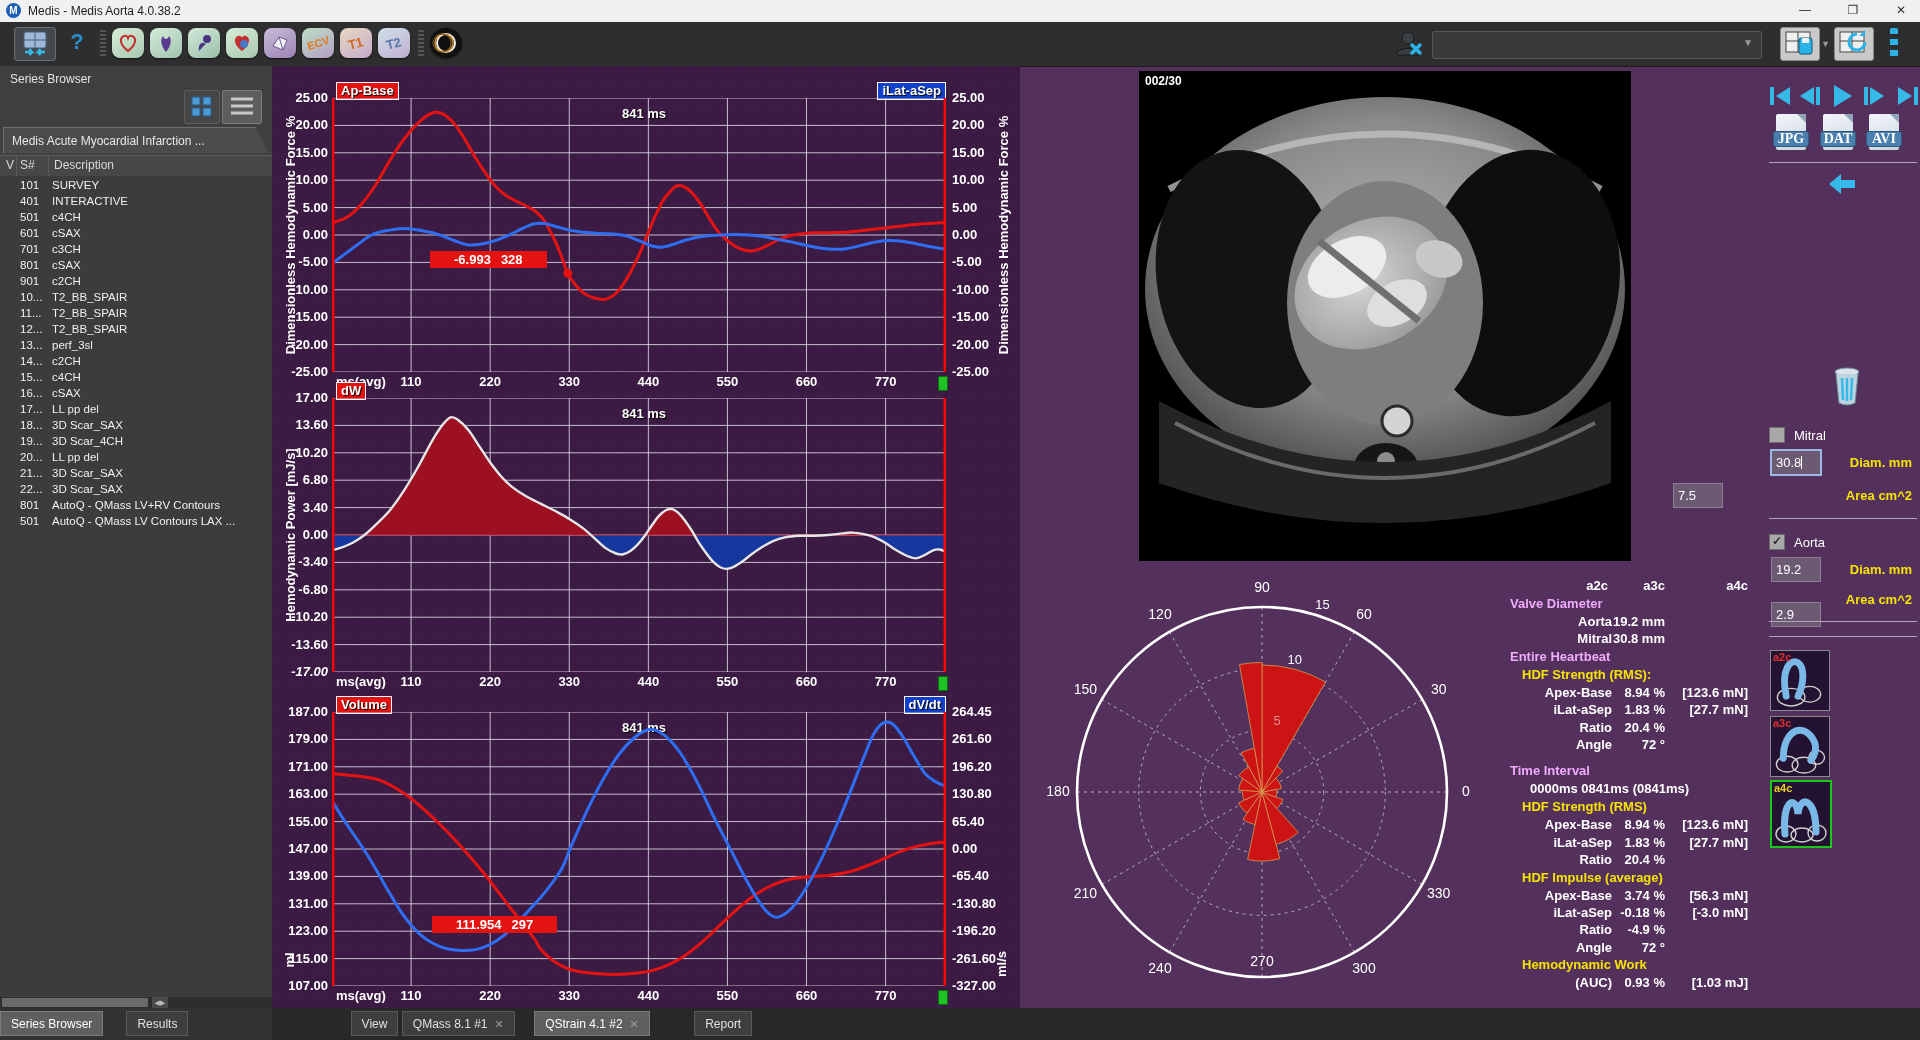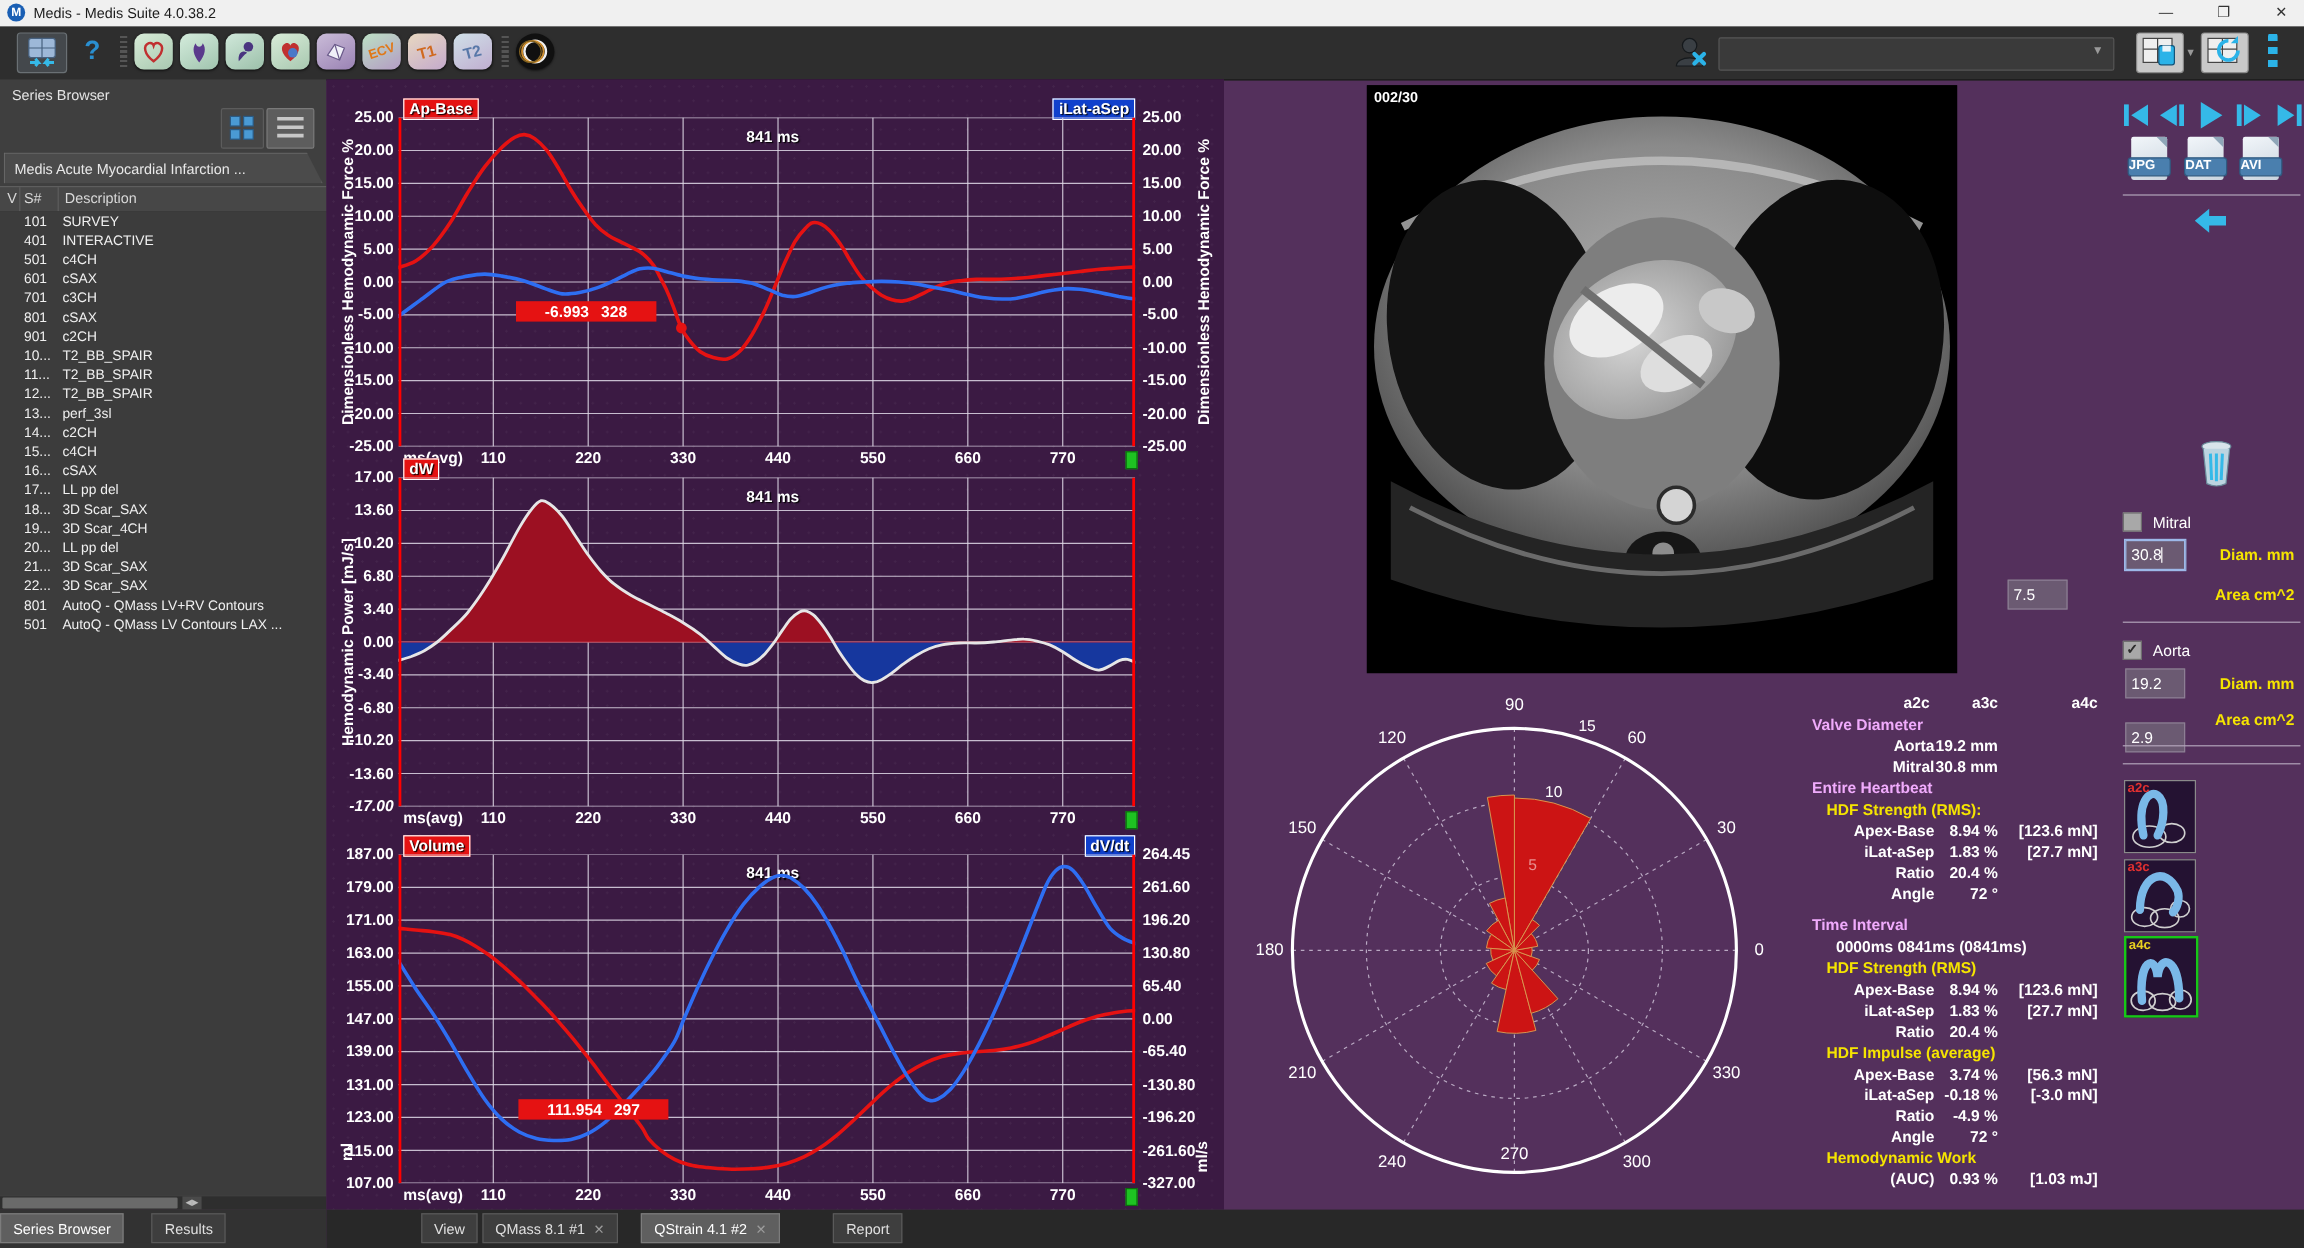--- a/index.html
+++ b/index.html
@@ -60,39 +60,39 @@
   .mrow .val{position:absolute;right:97px;color:#fff;white-space:nowrap;}
   .mrow .ext{position:absolute;right:14px;color:#fff;white-space:nowrap;}
   .mrow.hdrO .lab{left:10px;right:auto;color:#f0abfc;}
   .mrow.hdrY .lab{left:22px;right:auto;color:#f5e400;}
   .mrow.sub .lab{left:30px;right:auto;color:#fff;}
   .mrow.cols span{color:#fff;}
   
   .rp-divider{position:absolute;left:1769px;width:148px;height:1px;background:#b2a4ba;}
   .fileicon{position:absolute;top:114px;width:30px;height:36px;background:linear-gradient(160deg,#f2f6fa,#c9d4de);border-radius:2px;}
   .fileicon .fold{position:absolute;right:0;top:0;width:9px;height:9px;background:#8fa6b8;clip-path:polygon(0 0,100% 100%,100% 0);}
-  .fileicon .tag{position:absolute;left:-3px;bottom:3px;width:34px;height:14px;background:#4a7fae;border:1px solid #2f5a80;border-radius:3px;color:#fff;font-size:11px;font-weight:bold;line-height:13px;}
+  .fileicon .tag{position:absolute;left:-3px;bottom:3px;width:34px;height:14px;background:#4a7fae;border:1px solid #2f5a80;border-radius:3px;color:#fff;font-size:14px;font-weight:bold;text-align:center;line-height:13px;font-family:Liberation Serif, serif;}
   .cb{position:absolute;width:14px;height:14px;background:#a8a8a8;border:1px solid #6f6f6f;font-size:12px;line-height:13px;text-align:center;color:#2c2c2c;font-weight:bold;}
   .rp-label{position:absolute;color:#fff;font-size:13px;}
   .rp-input{position:absolute;width:44px;height:23px;background:#6b5a72;border:1px solid #8d7e94;color:#fff;font-size:13px;line-height:23px;padding-left:4px;}
   .rp-input.focus{border:1px solid #9db8e8;box-shadow:0 0 0 1px #9db8e8;}
   .caret{display:inline-block;width:1px;height:13px;background:#fff;vertical-align:-2px;}
   .unit{position:absolute;color:#f5e400;font-size:13px;font-weight:bold;text-align:right;width:70px;}
   .thumb-box{position:absolute;left:1770px;width:58px;height:59px;border:1px solid #8a8a8a;background:#241232;}
   .thumb-box.sel{border:2px solid #17c817;}
   .thumb-lab{position:absolute;left:2px;top:0px;font-size:11px;font-weight:bold;}
   svg{display:block;}
 </style>
 </head>
 <body>
 <div id="app">
 
   <div id="titlebar">
     <div class="logo">M</div>
-    <div class="t">Medis  -  Medis Suite 4.0.38.2</div>
+    <div class="t">Medis  -  Medis Aorta 4.0.38.2</div>
     <div class="wbtn" style="left:1790px;">—</div>
     <div class="wbtn" style="left:1838px;">❐</div>
     <div class="wbtn" style="left:1886px;">✕</div>
   </div>
 
   <div id="toolbar">
     <div class="tbtn sel" style="left:14px;width:40px;">
       <svg width="40" height="32">
         <rect x="9" y="4" width="22" height="16" rx="2" fill="#9db8d8" stroke="#47617f"></rect>
         <line x1="20" y1="4" x2="20" y2="20" stroke="#47617f"></line>

